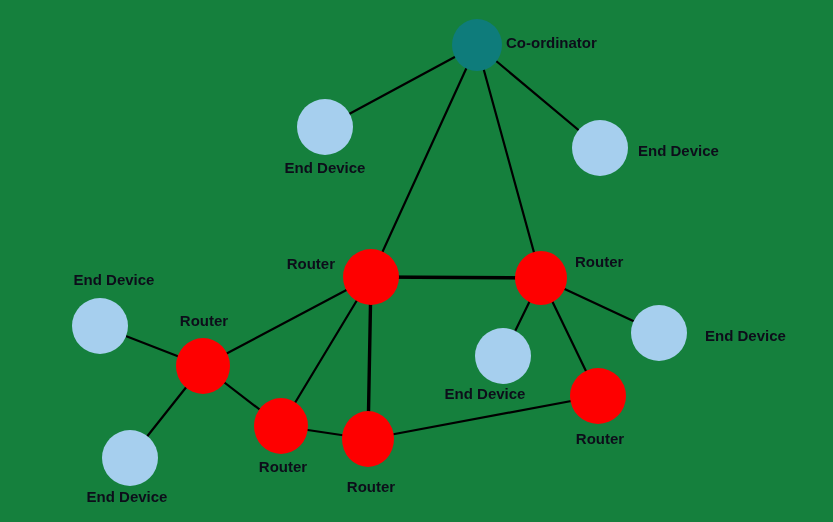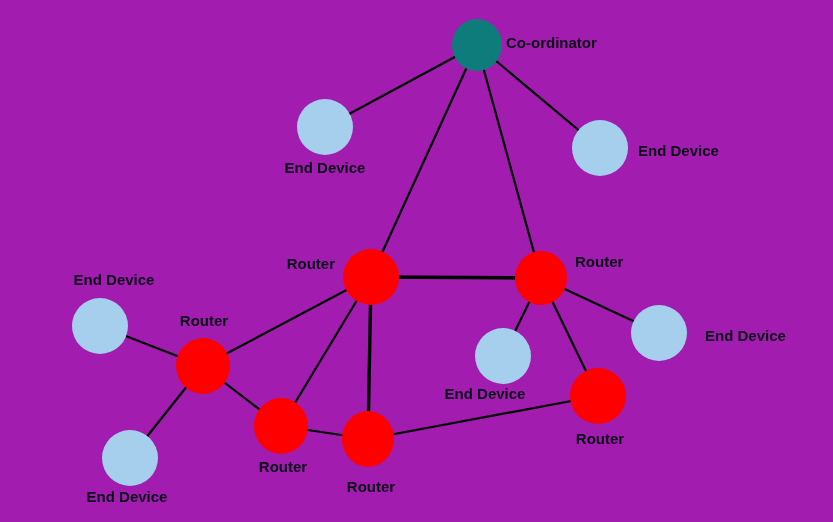--- a/index.html
+++ b/index.html
@@ -8,21 +8,21 @@
     padding: 0;
     background: #ffffff;
   }
   body {
     font-family: "Liberation Sans", "DejaVu Sans", sans-serif;
   }
   #canvas-wrap {
     position: relative;
     width: 833px;
     height: 522px;
-    background: #a21caf;
+    background: #15803d;
     overflow: hidden;
   }
   svg#network-svg {
     position: absolute;
     top: 0;
     left: 0;
     width: 833px;
     height: 522px;
     display: block;
   }

